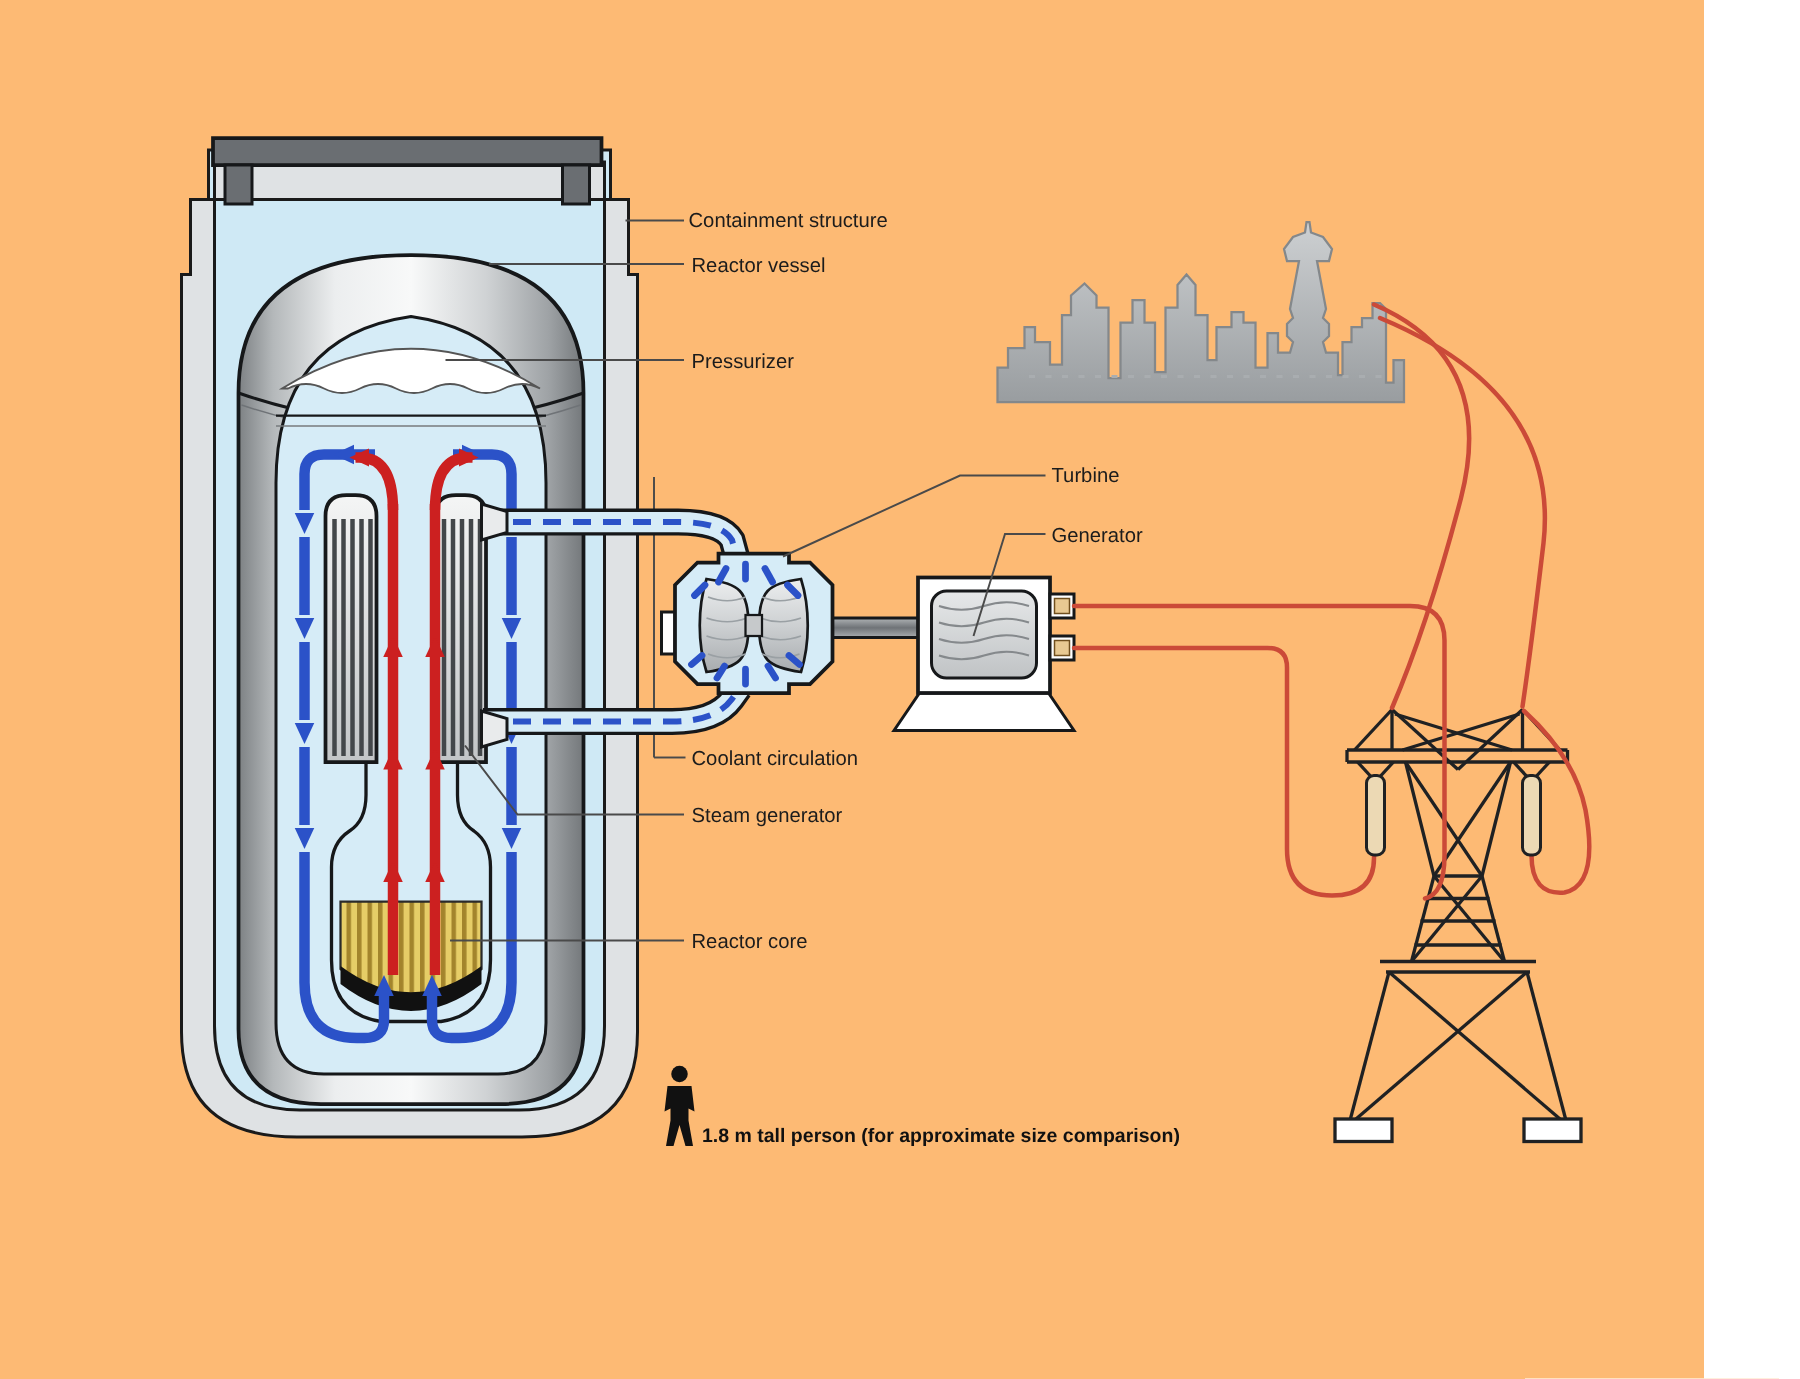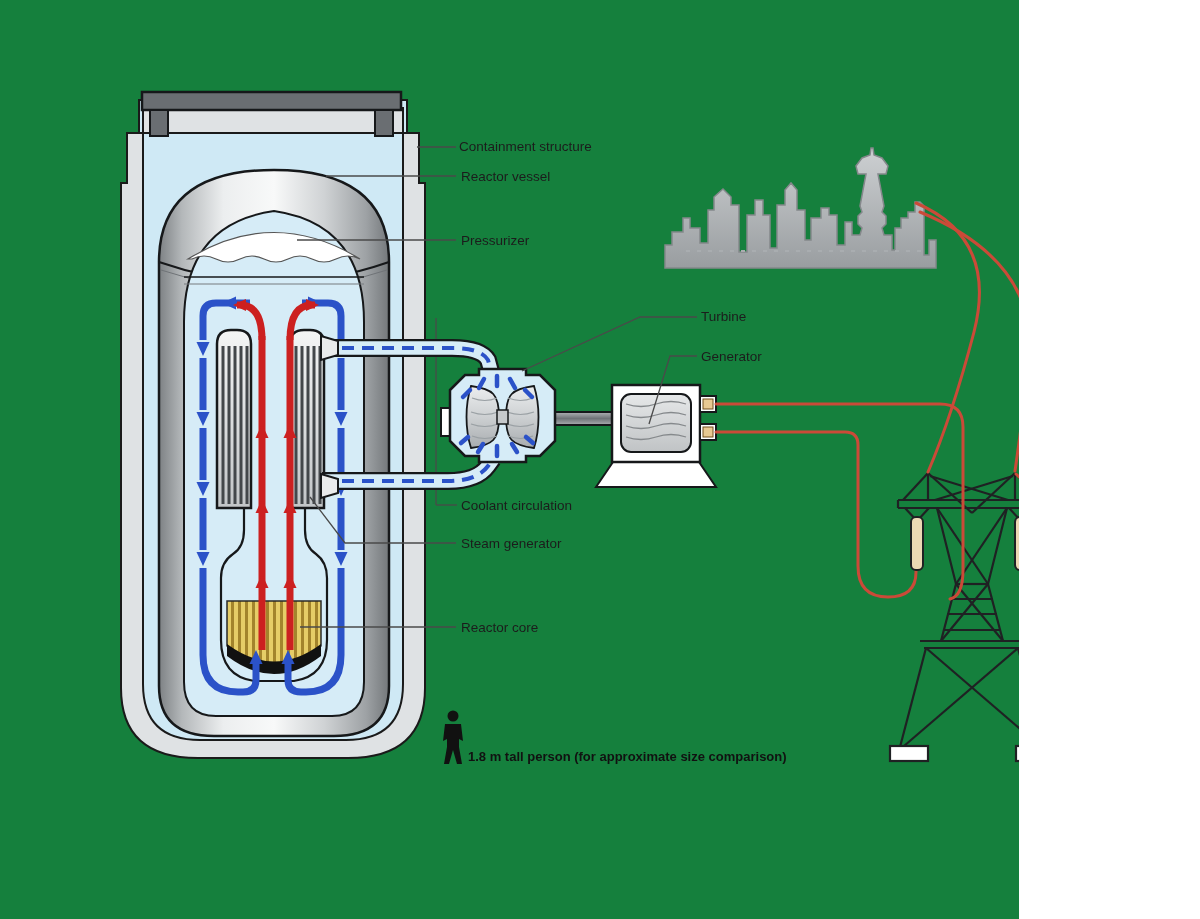--- a/index.html
+++ b/index.html
@@ -1,16 +1,16 @@
 <!DOCTYPE html>
 <html><head>
 <meta charset="utf-8">
 <style>
   html,body{margin:0;padding:0;background:#fff;}
-  .stage{position:relative;width:984px;height:919px;background:#15803d;overflow:hidden;padding-left:35px;}
+  .stage{position:relative;width:1136px;height:919px;background:#fdba74;overflow:hidden;}
   svg{position:absolute;left:0;top:0;}
   text{font-family:"Liberation Sans","DejaVu Sans",sans-serif;}
   .lbl{font-size:13.5px;fill:#1c1c1c;}
   .cap{font-size:13px;font-weight:bold;fill:#111;}
 </style>
 </head>
 <body>
 
 <div class="stage">
 <svg width="1200" height="919" viewBox="0 0 1200 919">

